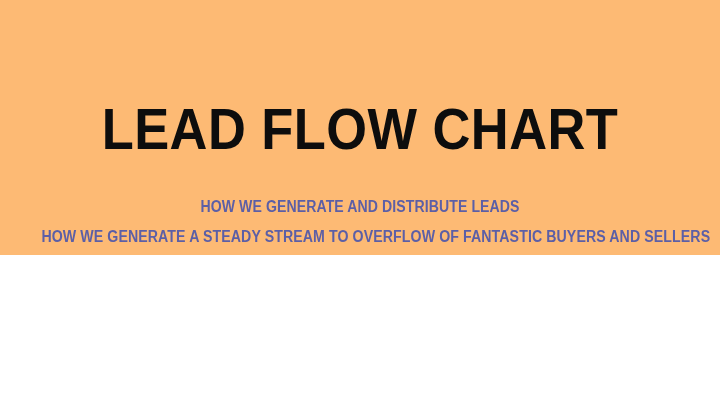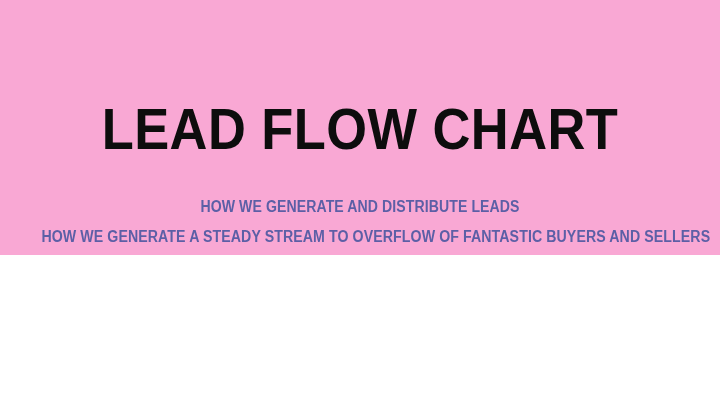--- a/index.html
+++ b/index.html
@@ -11,21 +11,21 @@
 
   body {
     font-family: "Liberation Sans", sans-serif;
     -webkit-font-smoothing: antialiased;
   }
 
   #slide {
     position: relative;
     width: 720px;
     height: 404px;
-    background: #f9a8d4;
+    background: #fdba74;
     overflow: hidden;
     margin: 0;
   }
 
   
   .title-block {
     position: absolute;
     left: 0;
     top: 0;
     width: 720px;

